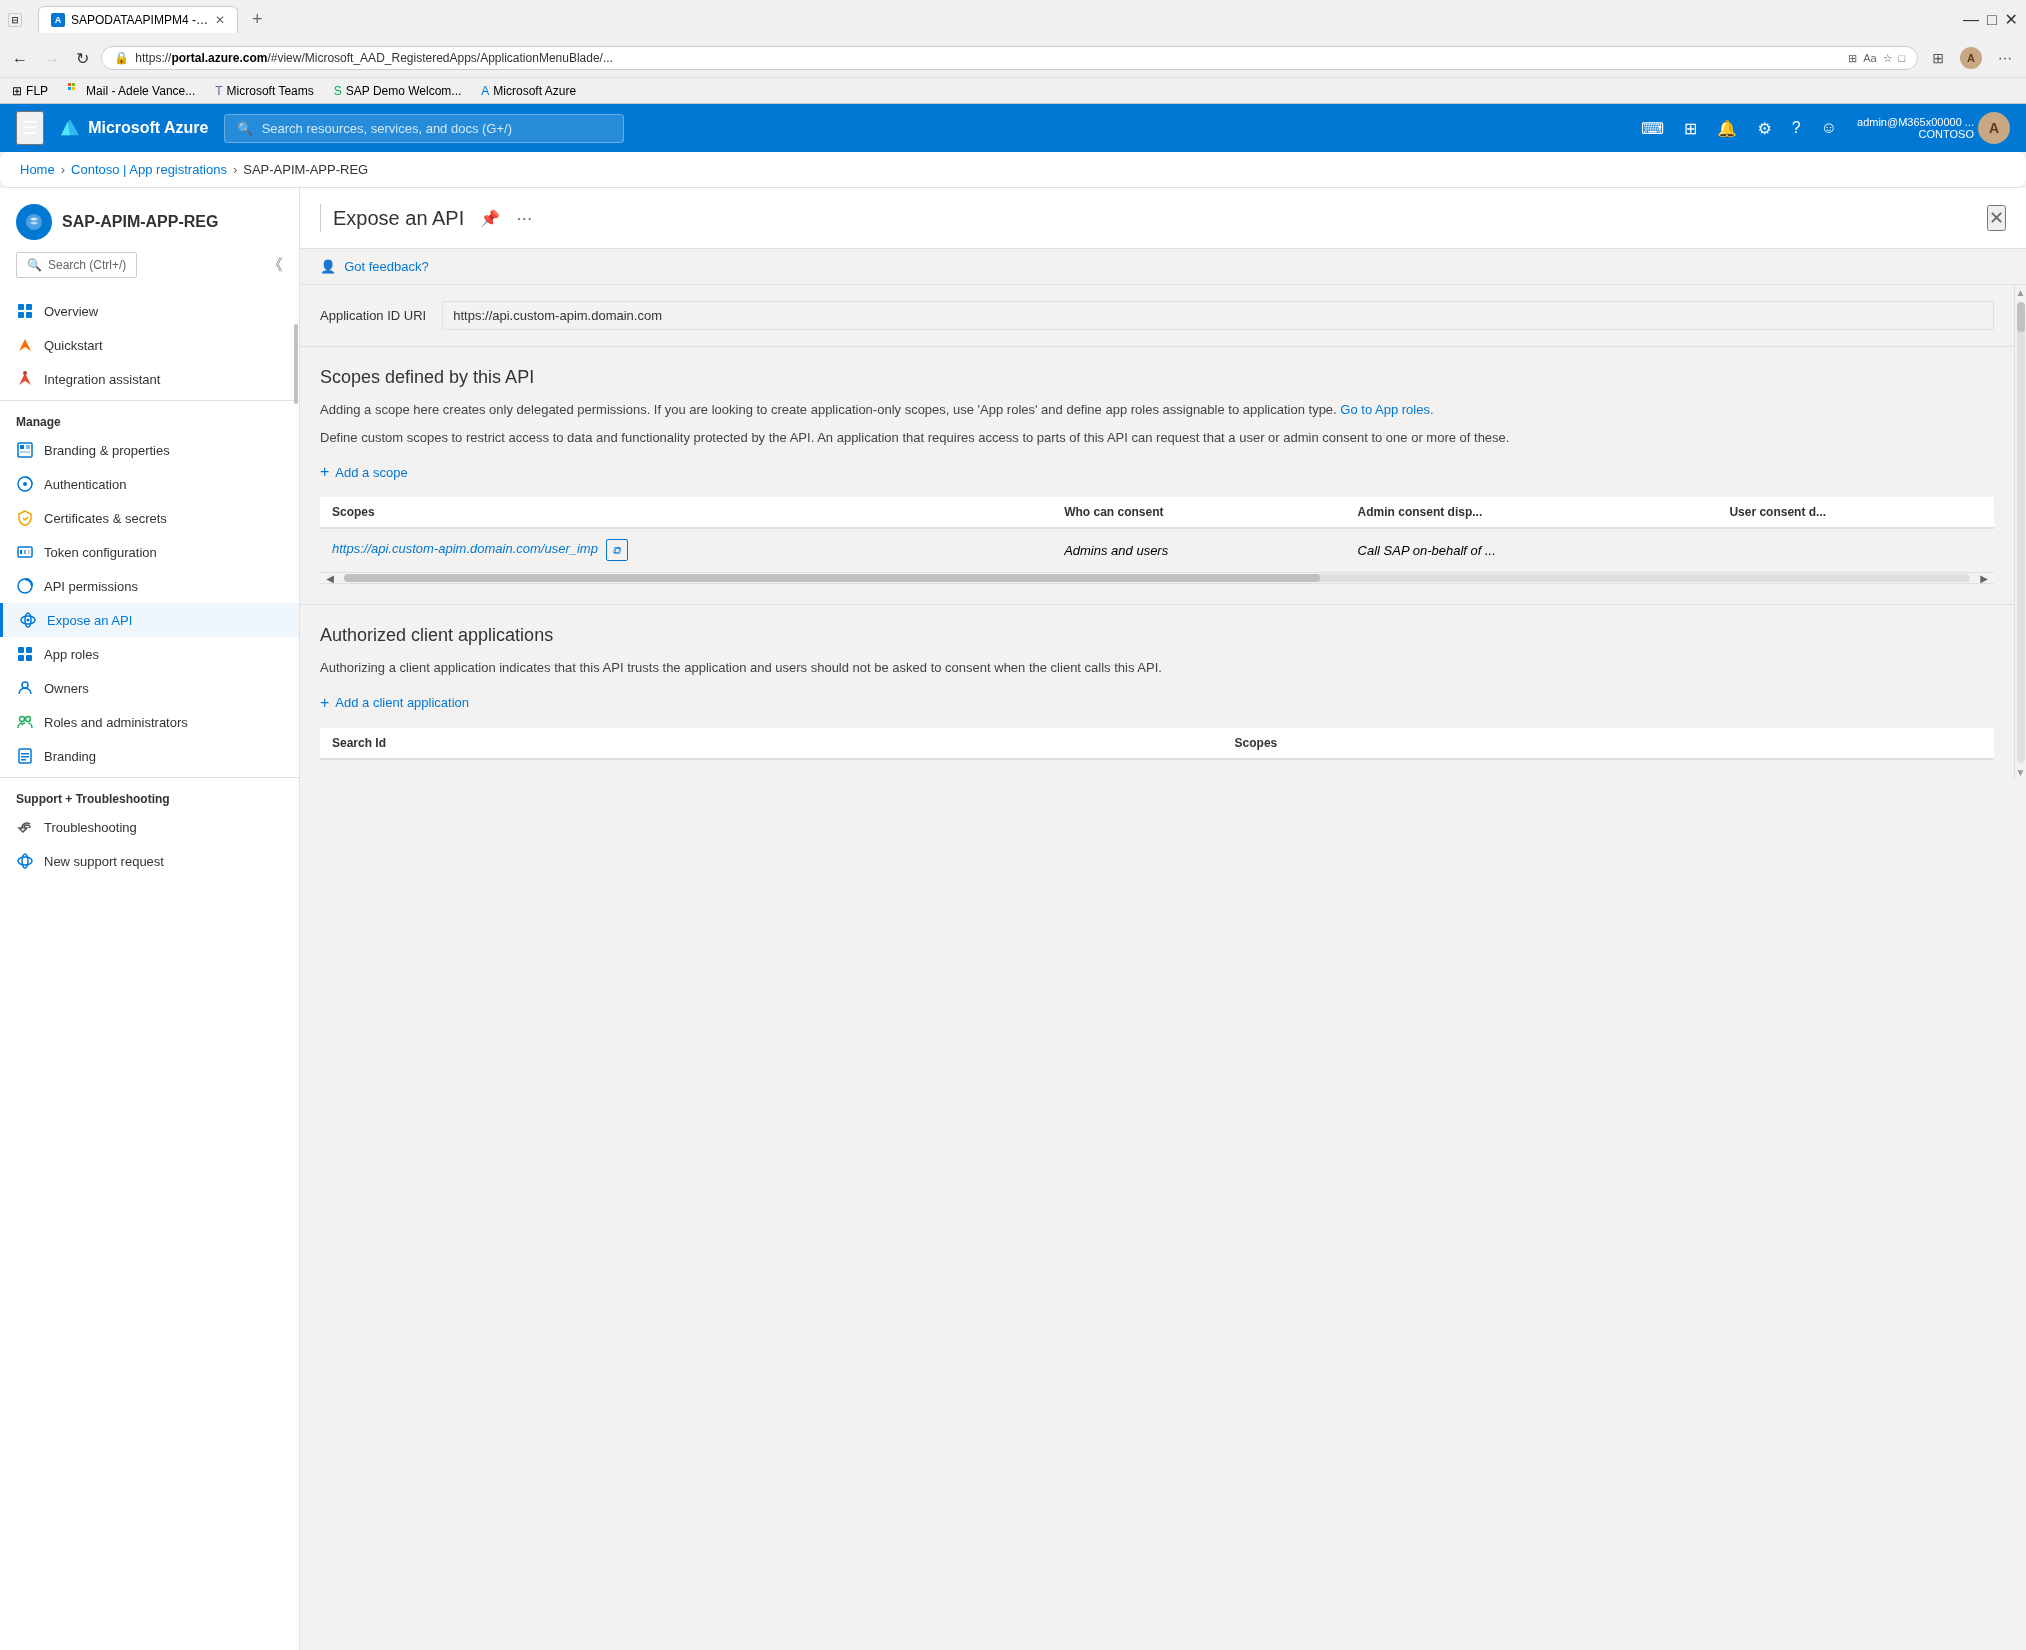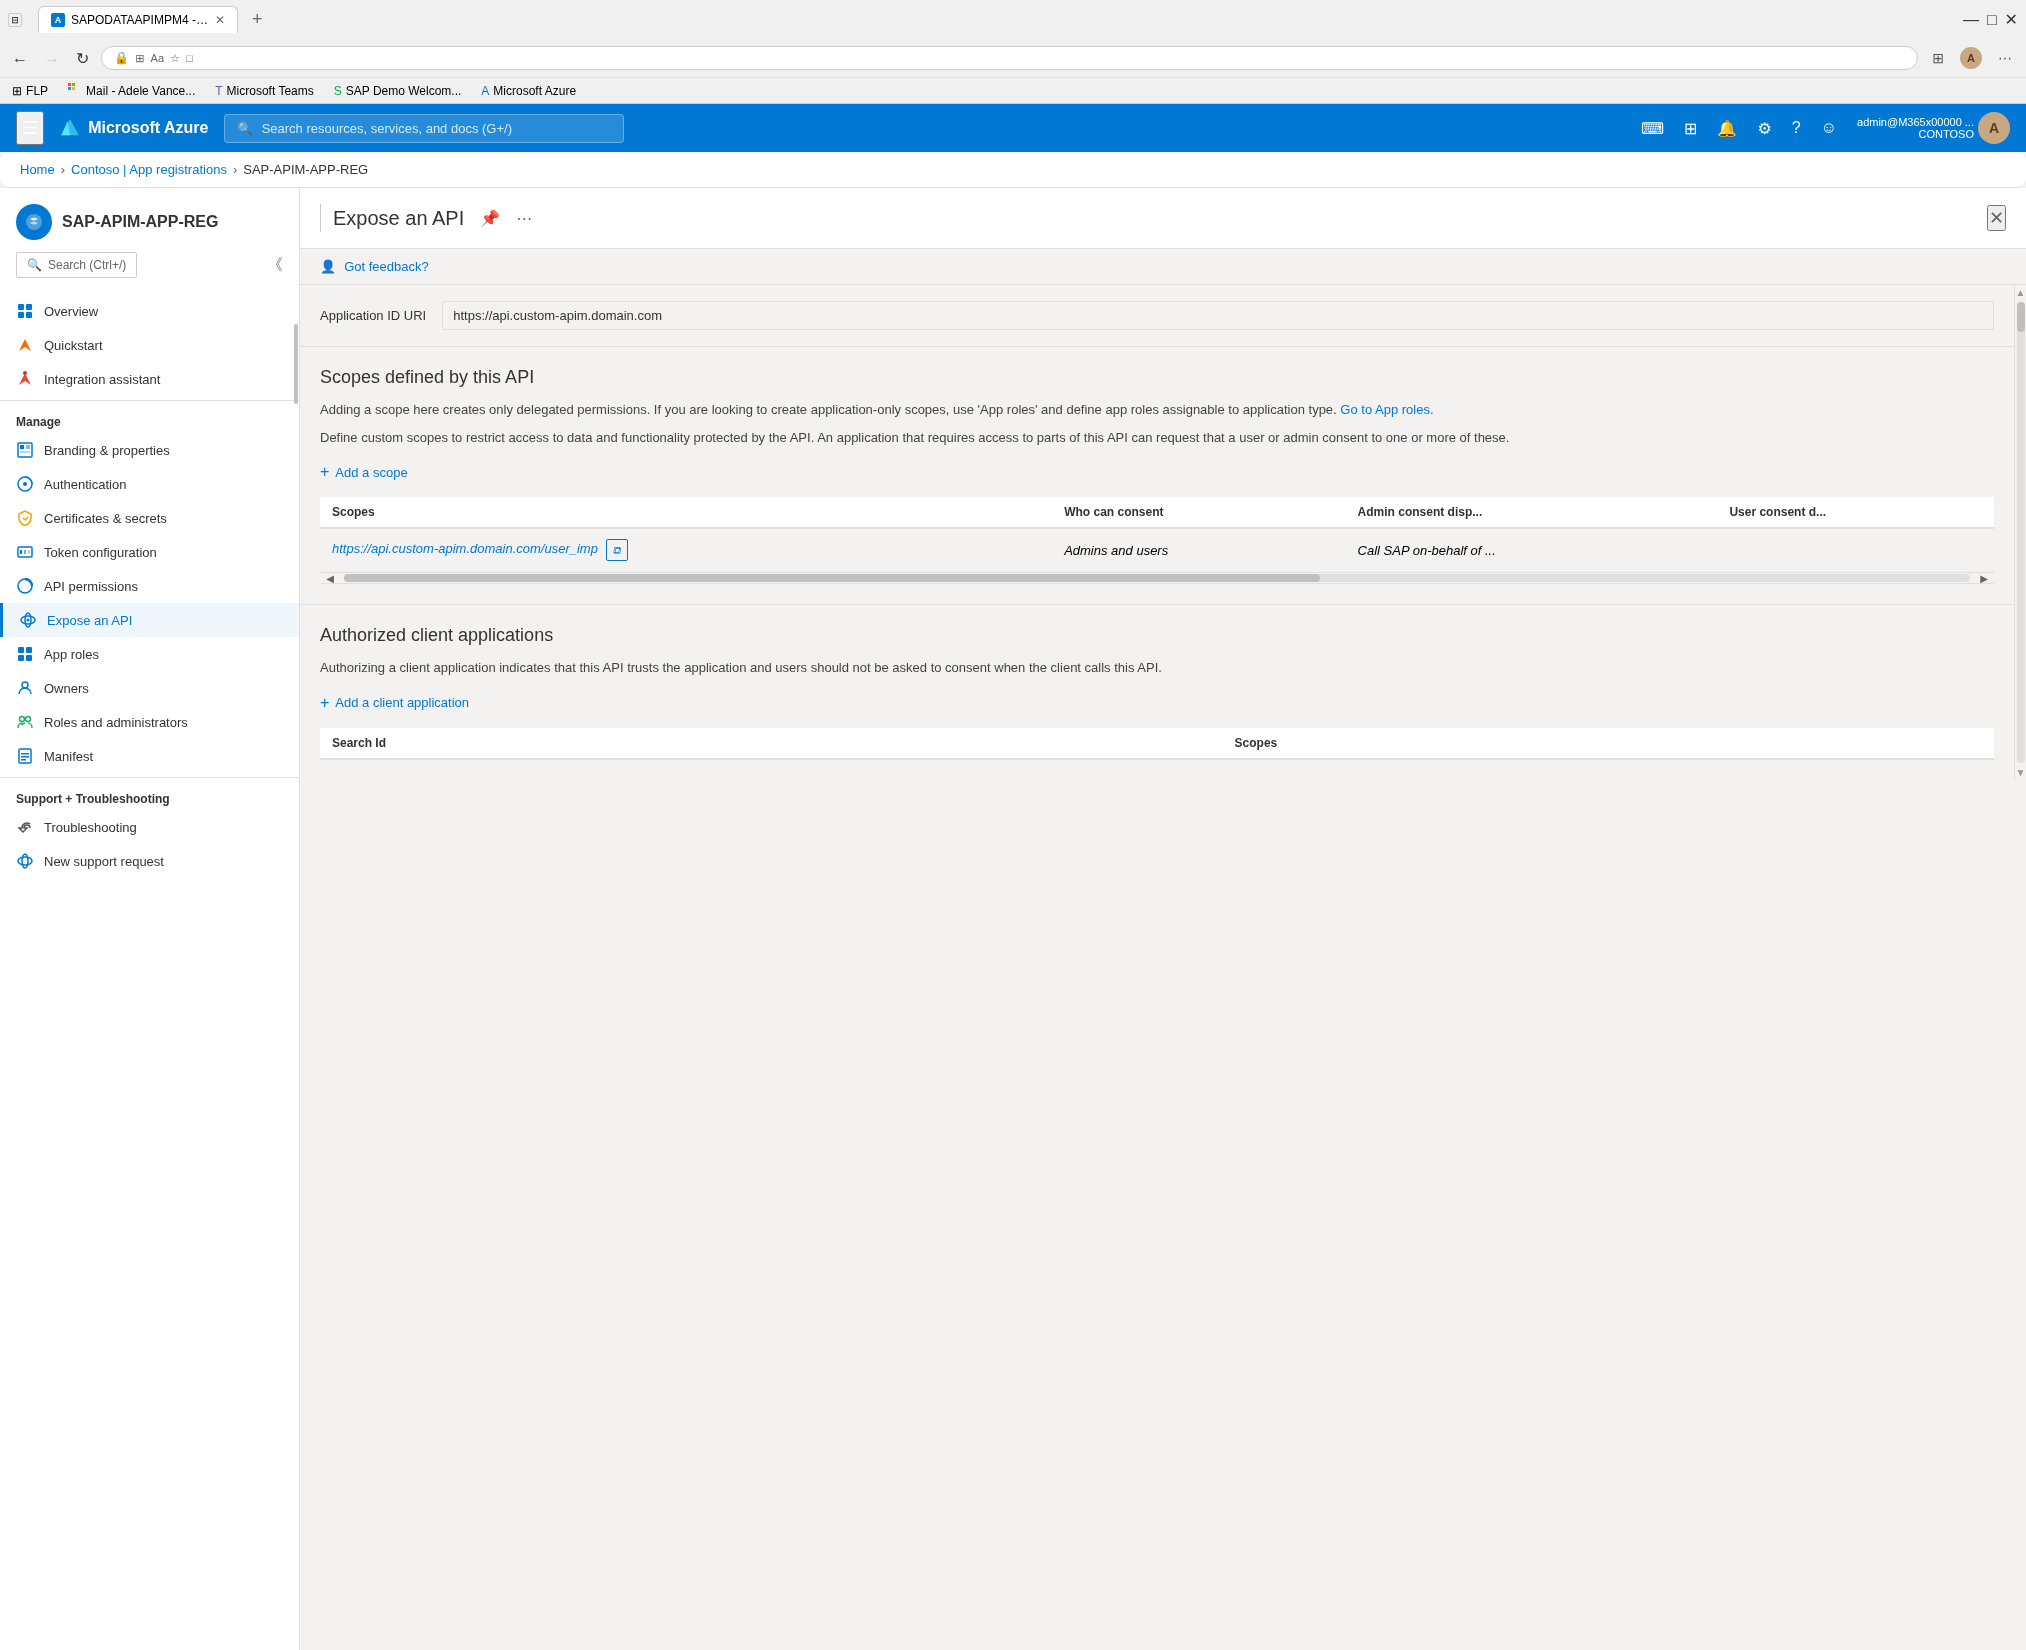--- a/index.html
+++ b/index.html
@@ -123,20 +123,23 @@
       <button style="background:none;border:none;font-size:16px;cursor:pointer;color:#333;">□</button>
       <button style="background:none;border:none;font-size:16px;cursor:pointer;color:#333;">✕</button>
     </div>
   </div>
   <div class="browser-controls">
     <button class="browser-nav-btn">←</button>
     <button class="browser-nav-btn" style="color:#ccc;">→</button>
     <button class="browser-nav-btn">↻</button>
     <div class="browser-address-bar">
       <span style="color:#666;font-size:12px;">🔒</span>
+      <span class="browser-url">
+        <span>https://</span><strong>portal.azure.com</strong><span>/#view/Microsoft_AAD_RegisteredApps/ApplicationMenuBlade/...</span>
+      </span>
       <span style="color:#666;font-size:11px;">⊞</span>
       <span style="color:#666;font-size:11px;">Aa</span>
       <span style="color:#666;font-size:11px;">☆</span>
       <span style="color:#666;font-size:11px;">□</span>
     </div>
     <div class="browser-toolbar-icons">
       <button class="browser-icon-btn">⊞</button>
       <button class="browser-icon-btn">
         <div style="width:22px;height:22px;border-radius:50%;background:#c8a882;display:flex;align-items:center;justify-content:center;font-size:11px;color:#5a3a1a;font-weight:bold;">A</div>
       </button>
@@ -378,21 +381,21 @@
 
       <div class="sidebar-item">
         <div class="sidebar-item-icon">
           <svg width="16" height="16" viewBox="0 0 16 16">
               <rect x="2" y="1" width="12" height="14" rx="1" fill="none" stroke="#0078d4" stroke-width="1.5"></rect>
               <rect x="4" y="5" width="8" height="1.5" fill="#0078d4"></rect>
               <rect x="4" y="8" width="8" height="1.5" fill="#0078d4"></rect>
               <rect x="4" y="11" width="5" height="1.5" fill="#0078d4"></rect>
             </svg>
         </div>
-        <span>Manifest</span>
+        <span>Branding</span>
       </div>
 
       <hr class="sidebar-divider">
       <div class="sidebar-section-label">Support + Troubleshooting</div>
 
       <div class="sidebar-item">
         <div class="sidebar-item-icon">
           <svg width="16" height="16" viewBox="0 0 16 16">
               <path d="M13 5a5 5 0 0 0-8 4H2l4 4 4-4H7a3 3 0 1 1 6 0" fill="none" stroke="#555" stroke-width="1.5"></path>
             </svg>

